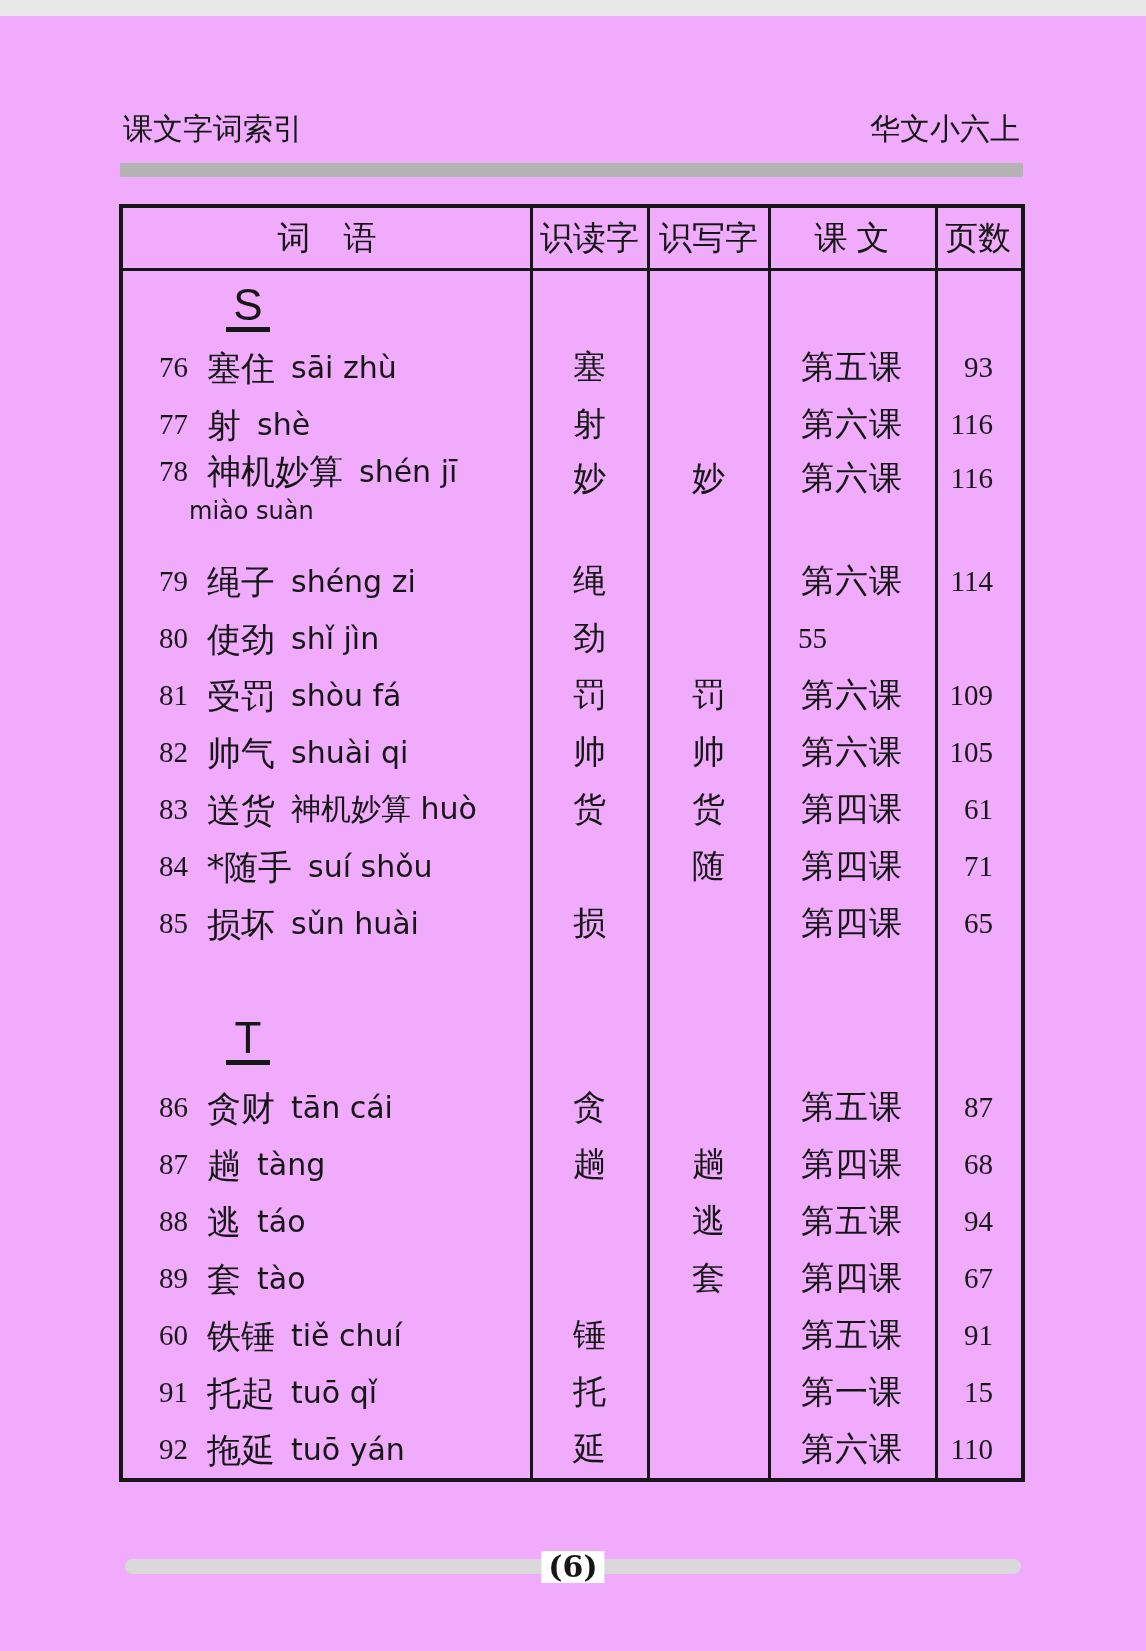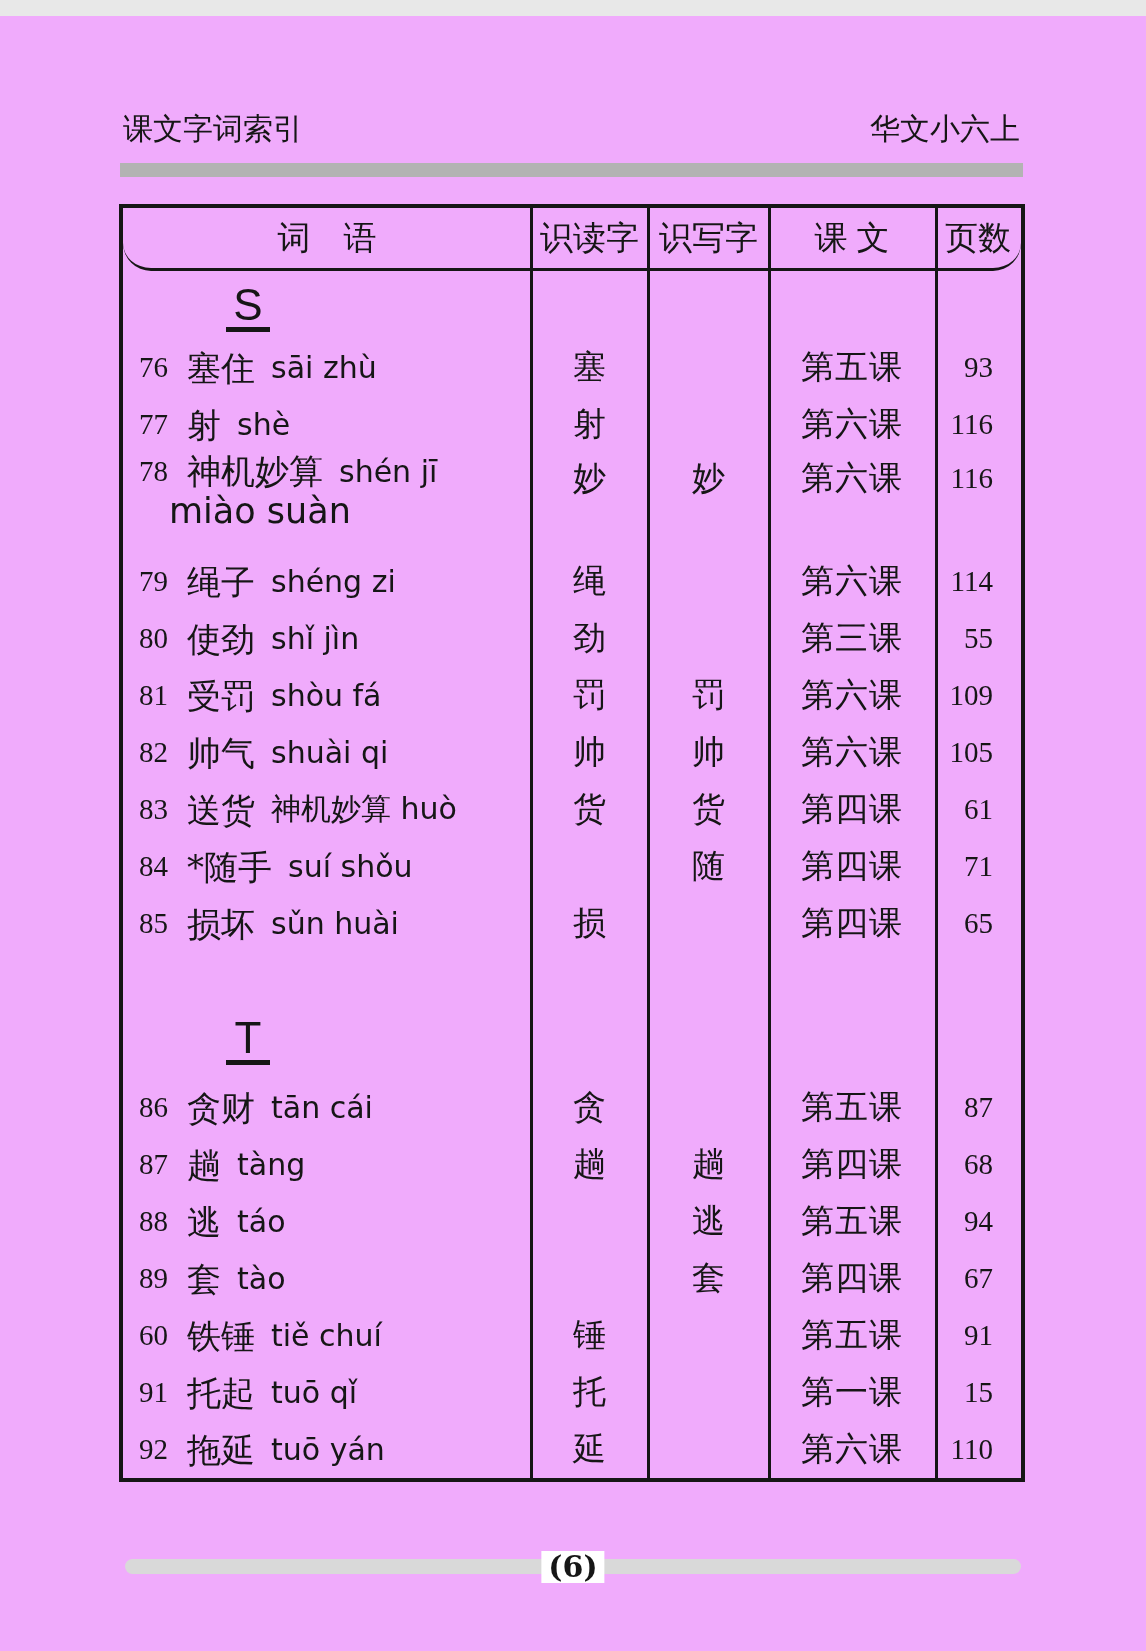--- a/index.html
+++ b/index.html
@@ -11,51 +11,51 @@
                justify-content:space-between;font-size:30px;line-height:34px;}
   .top-bar{position:absolute;left:120px;top:147px;width:903px;height:14px;background:#b3b3b3;}
 
   
   .index-table{position:absolute;left:119px;top:188px;width:906px;height:1278px;
                box-sizing:border-box;border:4px solid #161616;}
   .t-inner{position:relative;width:898px;height:1270px;}
   .vline{position:absolute;top:0;bottom:0;width:3px;background:#161616;z-index:2;}
   .vl1{left:407px}.vl2{left:524px}.vl3{left:645px}.vl4{left:812px}
 
-  .thead{display:flex;height:60px;border-bottom:3px solid #161616;box-sizing:content-box;border-radius:28px;}
+  .thead{display:flex;height:60px;border-bottom:3px solid #161616;box-sizing:content-box;}
   .th{display:flex;align-items:center;justify-content:center;font-size:33px;}
   .w1{width:408px}.w2{width:117px}.w3{width:121px}.w4{width:166px}.w5{width:86px}
 
   .tbody{position:relative;}
 
   
   .sec{box-sizing:border-box;}
   .sec-S{height:68px;padding-top:16px;}
   .sec-T{height:127px;padding-top:68px;}
   .letter-wrap{margin-left:80px;width:90px;}
   .letter{display:block;text-align:center;font-size:44px;line-height:36px;
           font-family:"Liberation Sans","DejaVu Sans",sans-serif;}
   .letter-bar{width:44px;height:5px;background:#161616;margin:4px auto 0;}
 
   
   .trow{display:flex;height:57px;}
   .trow.tall{height:100px;}
   .cell{display:flex;align-items:center;box-sizing:border-box;}
-  .c1{width:408px;padding-left:16px;flex-direction:column;align-items:flex-start;justify-content:center;}
+  .c1{width:408px;padding-left:36px;flex-direction:column;align-items:flex-start;justify-content:center;}
   .c2{width:117px;justify-content:center;}
   .c3{width:121px;justify-content:center;}
   .c4{width:166px;justify-content:center;}
   .c5{width:86px;justify-content:flex-end;padding-right:28px;}
   .tall .c1{justify-content:space-between;}
   .tall .cell{height:50px;}
   .line1{display:flex;align-items:baseline;height:50px;align-items:center;}
   .num{display:inline-block;width:48px;font-family:"Liberation Serif","DejaVu Serif",serif;font-size:29px;}
   .word{font-family:"DejaVu Serif","Liberation Serif",serif;font-size:34px;line-height:36px;}
   .pinyin{font-family:"DejaVu Sans","Liberation Sans",sans-serif;font-size:30px;margin-left:16px;}
-  .pinyin2{font-family:"DejaVu Sans","Liberation Sans",sans-serif;font-size:35px;
+  .pinyin2{font-family:"DejaVu Sans","Liberation Sans",sans-serif;font-size:24px;
            padding-left:30px;line-height:44px;}
   .pinyin2:empty{display:none;}
   .glyph{font-family:"DejaVu Serif","Liberation Serif",serif;font-size:33px;}
   .lesson{font-family:"DejaVu Serif","Liberation Serif",serif;font-size:33px;letter-spacing:1px;}
   .pagenum{font-family:"Liberation Serif","DejaVu Serif",serif;font-size:29px;}
 
   
   .footer-bar{position:absolute;left:125px;top:1543px;width:896px;height:15px;
               background:#d9d9d9;border-radius:8px;}
   .footer-page{position:absolute;left:50%;transform:translateX(-50%);top:1535px;
@@ -161,21 +161,20 @@
     <div class="cell c1">
       <div class="line1">
         <span class="num">80</span>
         <span class="word">使劲</span>
         <span class="pinyin">shǐ jìn</span>
       </div>
 
     </div>
     <div class="cell c2 glyph">劲</div>
     <div class="cell c3 glyph"></div>
-    <div class="cell c4 lesson">第三课</div>
     <div class="cell c5 pagenum">55</div>
   </div>
 
   <div class="trow">
     <div class="cell c1">
       <div class="line1">
         <span class="num">81</span>
         <span class="word">受罚</span>
         <span class="pinyin">shòu fá</span>
       </div>

